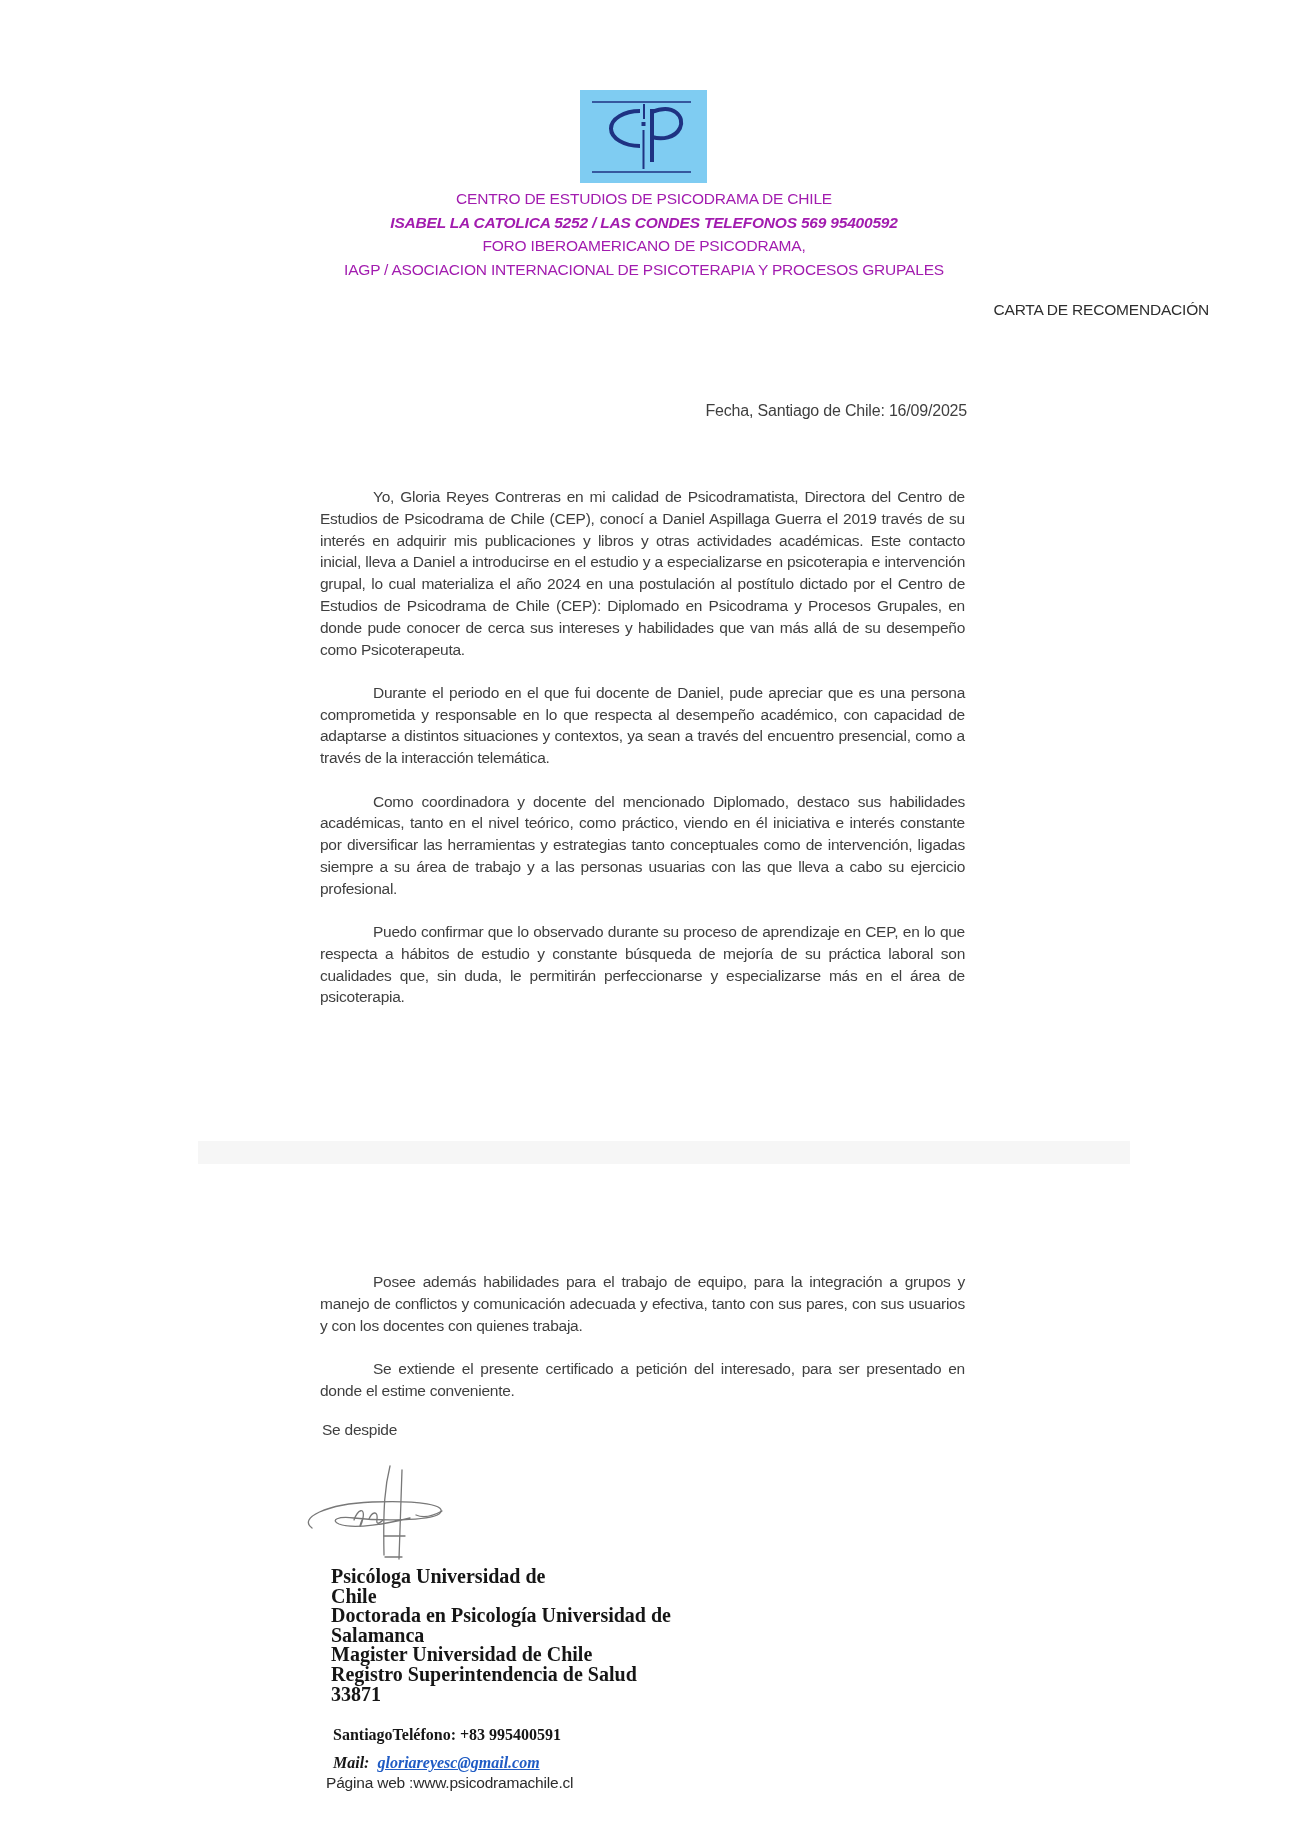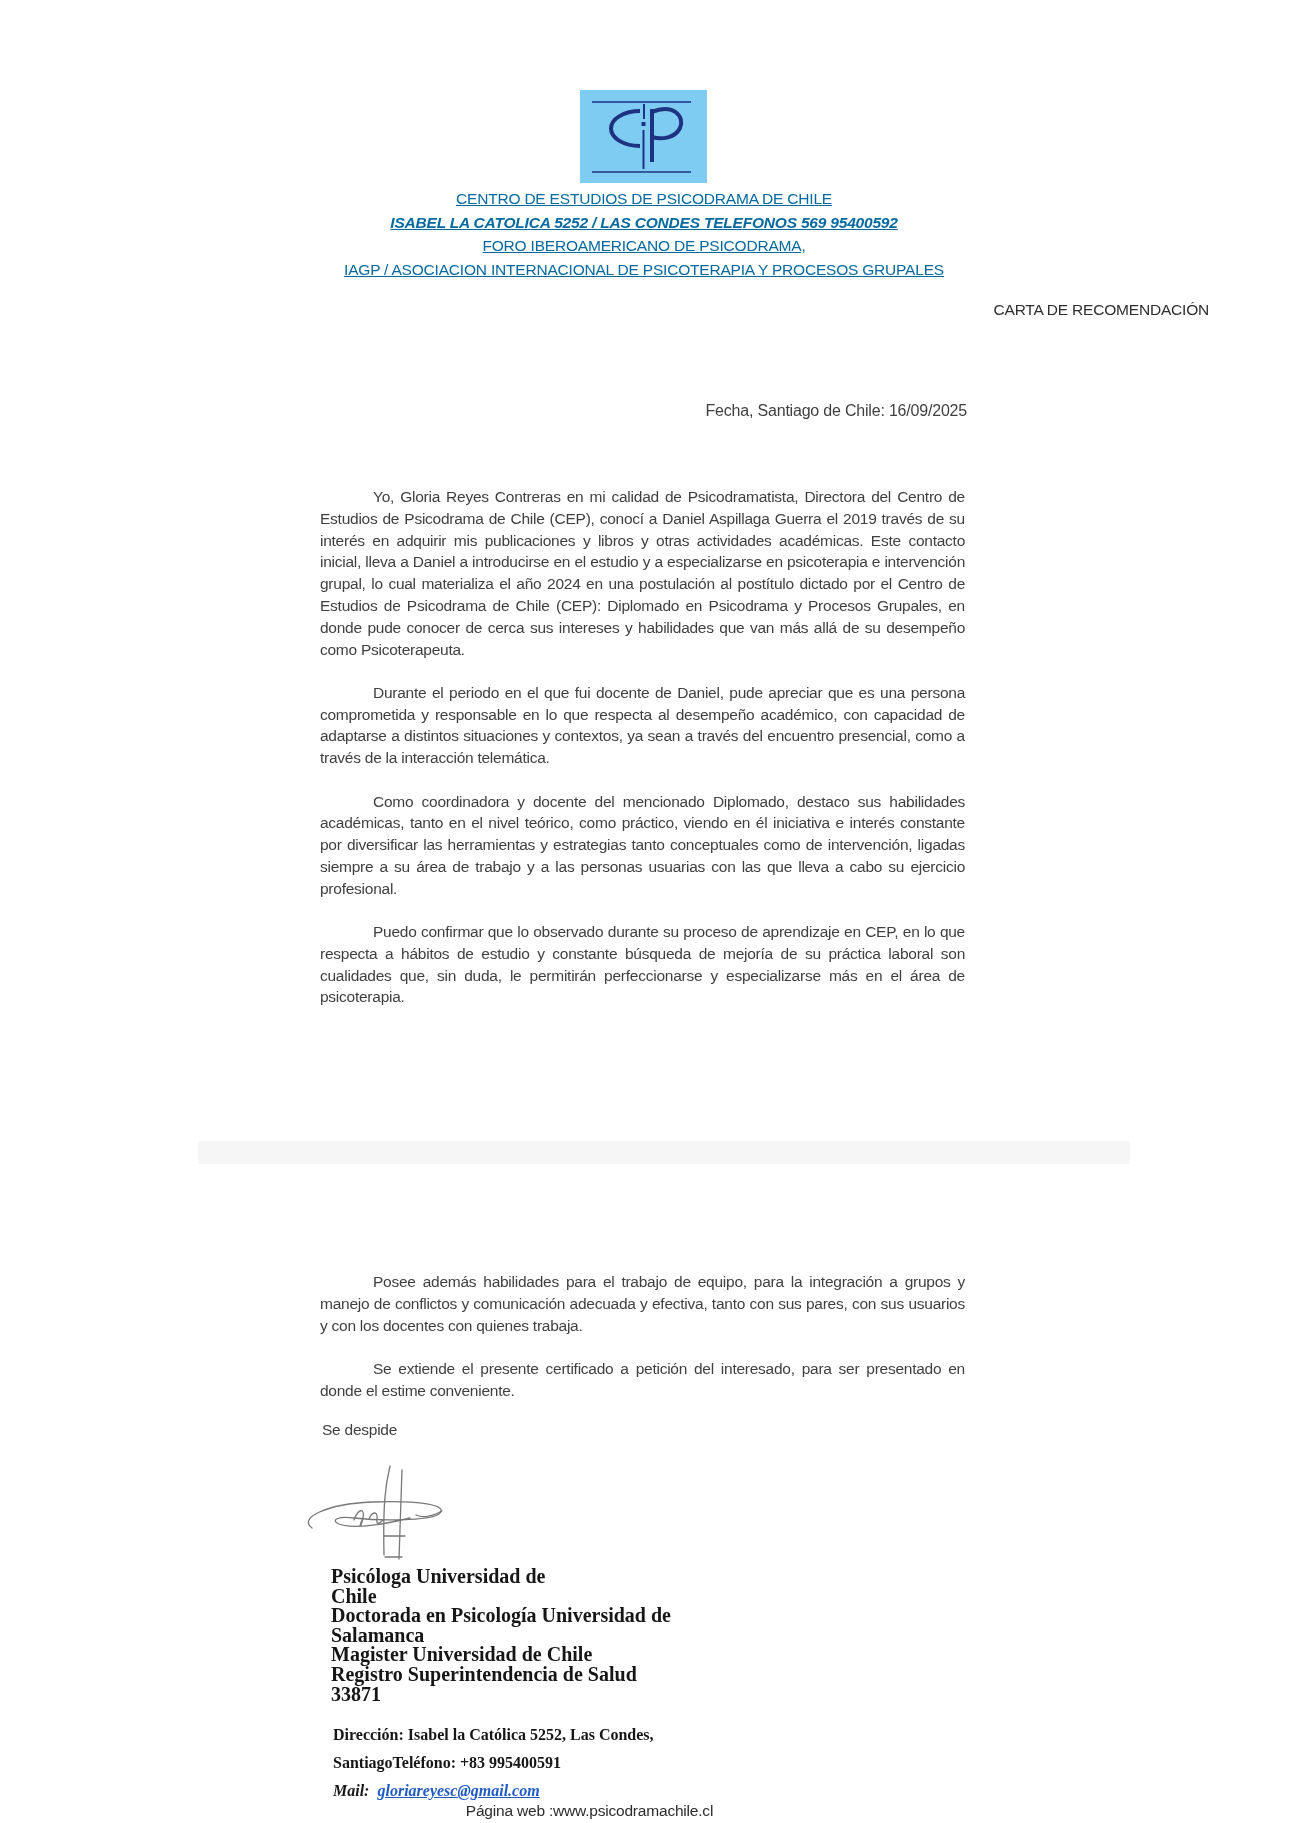--- a/index.html
+++ b/index.html
@@ -20,22 +20,21 @@
   }
   
   .header-block {
     position: absolute;
     left: 79px; top: 187px;
     width: 1130px;
     text-align: center;
     font-size: 15.5px;
     line-height: 23.5px;
     letter-spacing: -0.2px;
-    color: #0369a1;
-    text-decoration: underline;
+    color: #a21caf;
   }
   .header-block .address { font-style: italic; font-weight: bold; }
   .doc-title {
     position: absolute;
     left: 79px; top: 301px;
     width: 1130px;
     text-align: right;
     font-size: 15.5px;
     letter-spacing: -0.2px;
     color: #2e2e2e;
@@ -114,21 +113,20 @@
     cursor: pointer;
     margin-left: 8px;
   }
   .web-line {
     font-family: "Liberation Sans", sans-serif;
     font-weight: normal;
     font-size: 15.5px;
     letter-spacing: -0.2px;
     color: #2c2c2c;
     margin-left: -7px;
-    text-align: center;
   }
 </style>
 </head>
 <body>
 
 <div class="page">
 
   <svg class="logo" viewBox="0 0 127 93" xmlns="http://www.w3.org/2000/svg">
     <rect x="0" y="0" width="127" height="93" fill="#7fccf2"></rect>
     <line x1="12" y1="12" x2="111" y2="12" stroke="#1e3282" stroke-width="1.6"></line>
@@ -187,21 +185,20 @@
     <div>Psicóloga Universidad de</div>
     <div>Chile</div>
     <div>Doctorada en Psicología Universidad de</div>
     <div>Salamanca</div>
     <div>Magister Universidad de Chile</div>
     <div>Registro Superintendencia de Salud</div>
     <div>33871</div>
   </div>
 
   <div class="contact">
-    <div class="row">Dirección: Isabel la Católica 5252, Las Condes,</div>
     <div class="row">SantiagoTeléfono: +83 995400591</div>
     <div class="row row-mail">
       <span>Mail:</span><span class="mail-link" style="color: rgb(31, 91, 196);">gloriareyesc@gmail.com</span>
     </div>
     <div class="web-line">Página web :www.psicodramachile.cl</div>
   </div>
 
 </div>
 
 </body></html>

